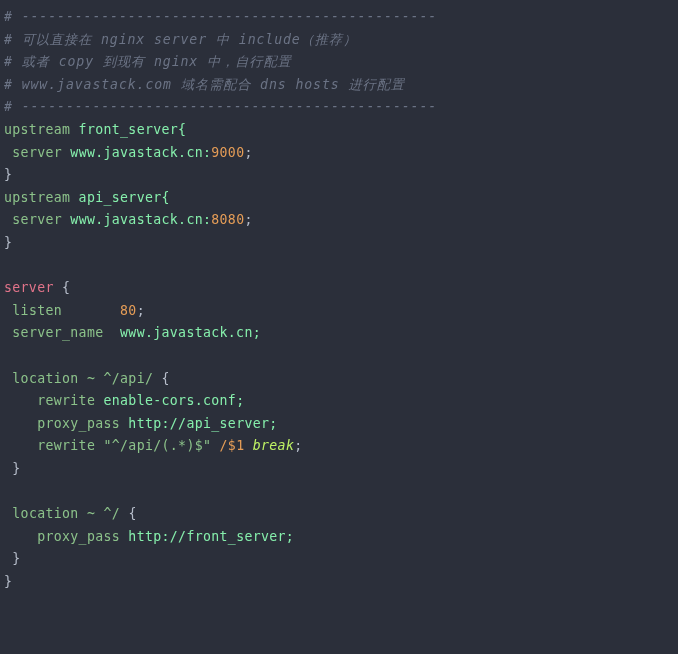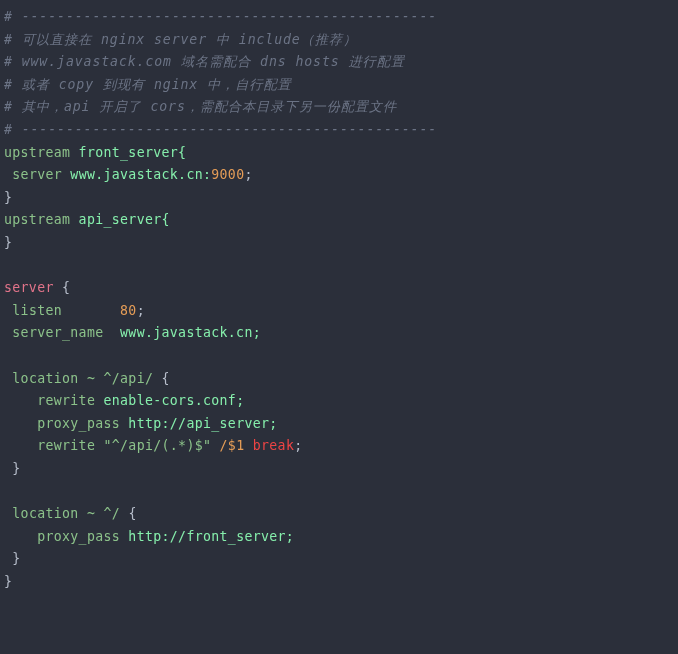--- a/index.html
+++ b/index.html
@@ -34,39 +34,39 @@
   }
   
   .tok-comment   { color: #6b7385; font-style: italic; letter-spacing: 0.9px; }
   .tok-keyword   { color: #8cc28a; }
   .tok-directive { color: #8cc28a; }
   .tok-server    { color: #e2748a; }
   .tok-plain     { color: #86efac; }
   .tok-number    { color: #e59d57; }
   .tok-string    { color: #8cc28a; }
   .tok-var       { color: #e59d57; }
-  .tok-flag      { color: #ef4444; }
+  .tok-flag      { color: #bef264; font-style: italic; }
   .tok-brace     { color: #b6bdca; }
   .tok-punct     { color: #b6bdca; }
 </style>
 </head>
 <body style="background: rgb(43, 47, 58);">
 
 <div id="code-view" style="background: rgb(43, 47, 58);">
   <div class="code-lines">
       <div class="code-line"><span class="tok-comment"># -----------------------------------------------</span></div>
       <div class="code-line"><span class="tok-comment"># 可以直接在 nginx server 中 include（推荐）</span></div>
+      <div class="code-line"><span class="tok-comment"># 或者 copy 到现有 nginx 中，自行配置</span></div>
       <div class="code-line"><span class="tok-comment"># www.javastack.com 域名需配合 dns hosts 进行配置</span></div>
-      <div class="code-line"><span class="tok-comment"># 或者 copy 到现有 nginx 中，自行配置</span></div>
-      <div class="code-line"><span class="tok-comment"># 其中，api 开启了 cors，需配合本目录下另一份配置文件</span></div>
       <div class="code-line"><span class="tok-comment"># -----------------------------------------------</span></div>
       <div class="code-line"><span class="tok-keyword">upstream</span><span class="tok-plain"> front_server{</span></div>
       <div class="code-line"><span class="tok-plain"> </span><span class="tok-directive">server</span><span class="tok-plain"> www.javastack.cn:</span><span class="tok-number">9000</span><span class="tok-punct">;</span></div>
       <div class="code-line"><span class="tok-brace">}</span></div>
       <div class="code-line"><span class="tok-keyword">upstream</span><span class="tok-plain"> api_server{</span></div>
+      <div class="code-line"><span class="tok-plain"> </span><span class="tok-directive">server</span><span class="tok-plain"> www.javastack.cn:</span><span class="tok-number">8080</span><span class="tok-punct">;</span></div>
       <div class="code-line"><span class="tok-brace">}</span></div>
       <div class="code-line">&nbsp;</div>
       <div class="code-line"><span class="tok-server">server</span><span class="tok-brace"> {</span></div>
       <div class="code-line"><span class="tok-plain"> </span><span class="tok-directive">listen</span><span class="tok-plain">       </span><span class="tok-number">80</span><span class="tok-punct">;</span></div>
       <div class="code-line"><span class="tok-plain"> </span><span class="tok-directive">server_name</span><span class="tok-plain">  www.javastack.cn;</span></div>
       <div class="code-line">&nbsp;</div>
       <div class="code-line"><span class="tok-plain"> </span><span class="tok-directive">location</span><span class="tok-string"> ~ ^/api/ </span><span class="tok-brace">{</span></div>
       <div class="code-line"><span class="tok-plain">    </span><span class="tok-directive">rewrite</span><span class="tok-plain"> enable-cors.conf;</span></div>
       <div class="code-line"><span class="tok-plain">    </span><span class="tok-directive">proxy_pass</span><span class="tok-plain"> http://api_server;</span></div>
       <div class="code-line"><span class="tok-plain">    </span><span class="tok-directive">rewrite</span><span class="tok-string"> "^/api/(.*)$" </span><span class="tok-var">/$1</span><span class="tok-plain"> </span><span class="tok-flag">break</span><span class="tok-punct">;</span></div>

